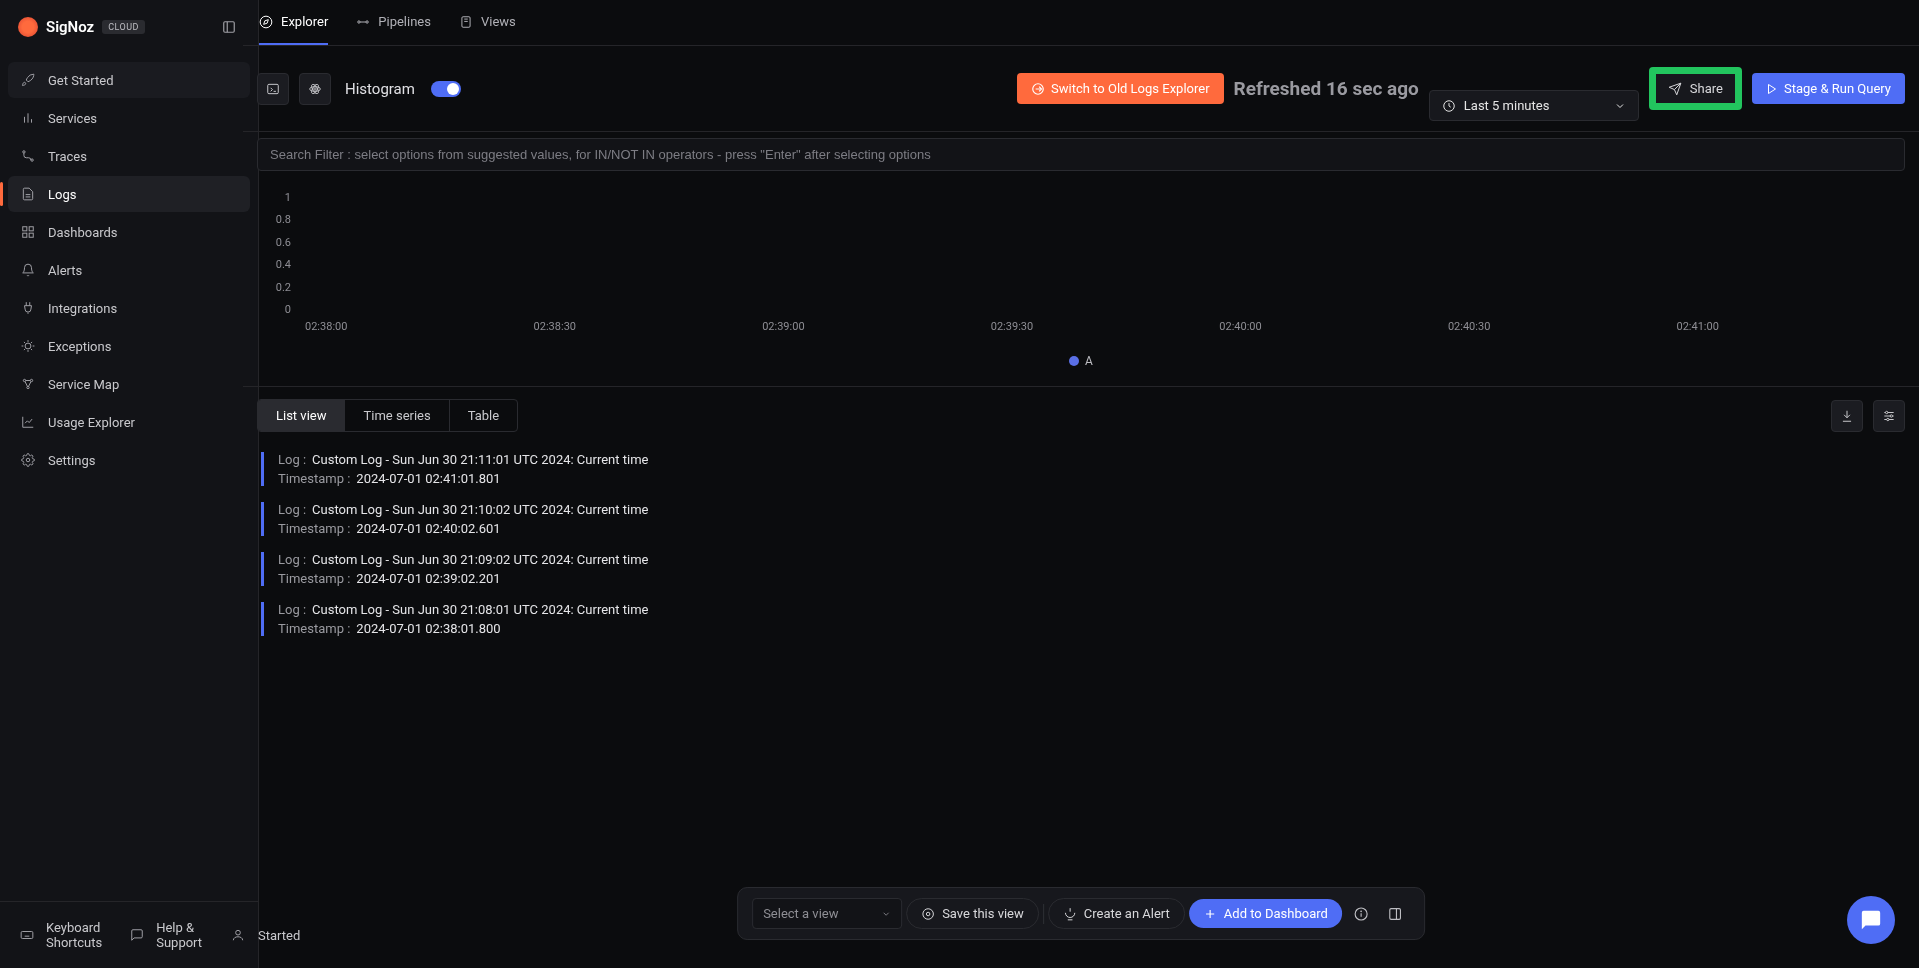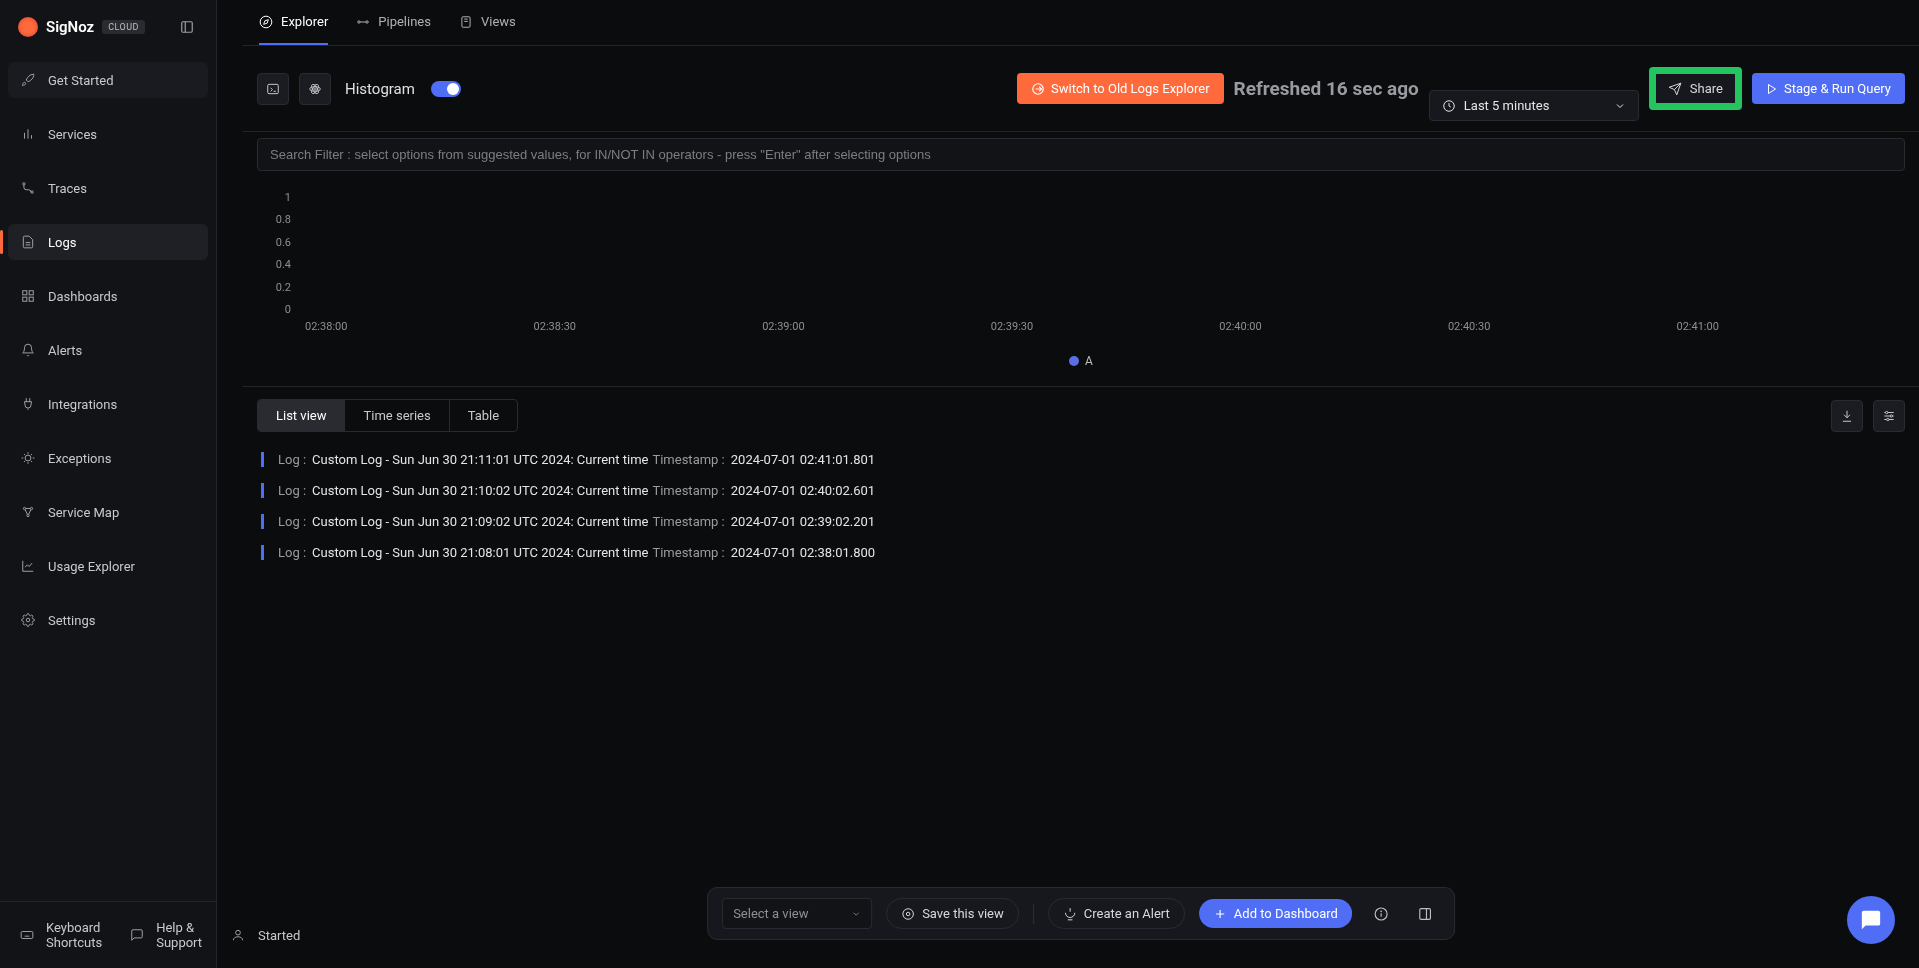--- a/index.html
+++ b/index.html
@@ -10,21 +10,21 @@
   font-size: 13px;
   width: 1919px;
   height: 968px;
   overflow: hidden;
   position: relative;
 }
 
 .sidebar {
   position: absolute;
   left: 0; top: 0;
-  width: 217px;
+  width: 259px;
   height: 100%;
   background: #121317;
   border-right: 1px solid #252529;
   display: flex;
   flex-direction: column;
 }
 .sidebar-header {
   display: flex;
   align-items: center;
   padding: 16px 18px;
@@ -47,21 +47,21 @@
 .collapse-btn {
   margin-left: auto;
   width: 22px; height: 22px;
   display: flex; align-items: center; justify-content: center;
   color: #a0a0a6;
 }
 .nav {
   padding: 8px;
   display: flex;
   flex-direction: column;
-  gap: 18px;
+  gap: 2px;
 }
 .nav-item {
   display: flex;
   align-items: center;
   gap: 12px;
   padding: 10px 12px;
   border-radius: 6px;
   color: #c9c9cd;
   font-size: 13px;
 }
@@ -298,39 +298,39 @@
 .log-list {
   padding: 8px 18px 18px 18px;
   display: flex;
   flex-direction: column;
   gap: 16px;
 }
 .log-entry {
   border-left: 3px solid #4f6df5;
   padding-left: 14px;
   display: flex;
-  flex-direction: row;
+  flex-direction: column;
   gap: 4px;
 }
 .log-line1 { display: flex; gap: 6px; font-size: 13px; }
 .log-label { color: #9a9aa0; }
 .log-body { color: #e5e5e8; }
 .log-line2 { display: flex; gap: 6px; font-size: 13px; }
 
 .float-bar {
   position: absolute;
   left: 50%; transform: translateX(-50%);
   bottom: 28px;
   background: #17181d;
   border: 1px solid #2a2b30;
   border-radius: 10px;
   padding: 10px 14px;
   display: flex;
   align-items: center;
-  gap: 14px;
+  gap: 4px;
 }
 .select-view {
   background: #121317;
   border: 1px solid #2a2b30;
   border-radius: 4px;
   padding: 7px 10px;
   min-width: 150px;
   color: #8e8e94;
   display: flex; align-items: center; justify-content: space-between; gap: 8px;
 }

